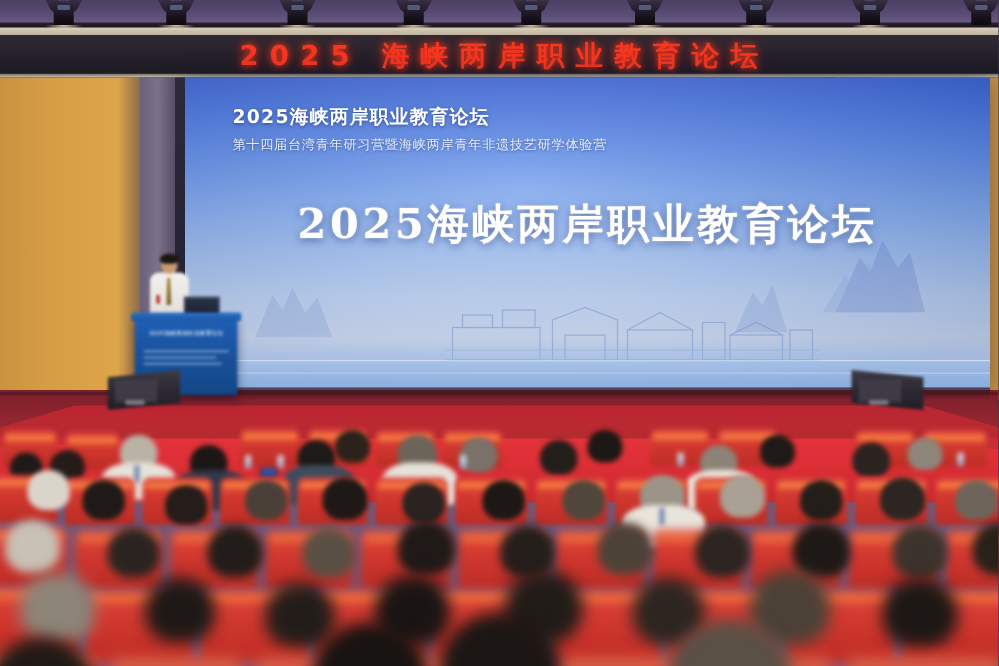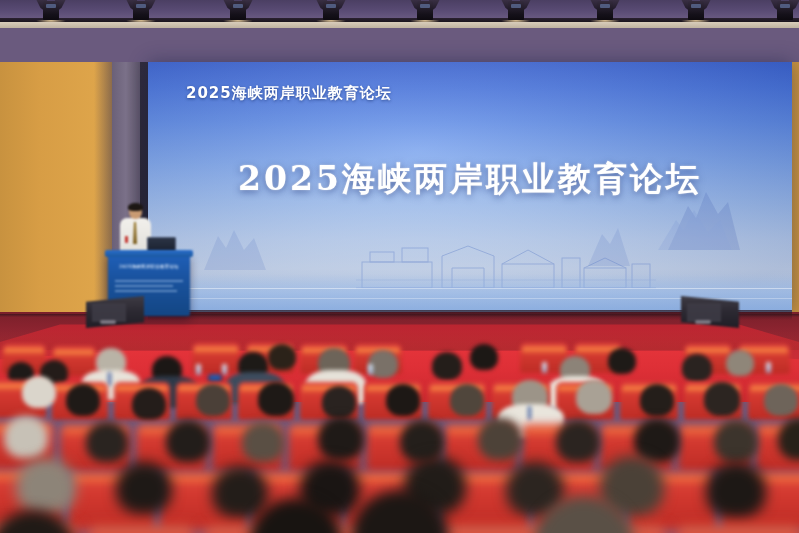--- a/index.html
+++ b/index.html
@@ -383,20 +383,23 @@
   <div class="glow" style="left:126px"></div>
   <div class="glow" style="left:223px"></div>
   <div class="glow" style="left:316px"></div>
   <div class="glow" style="left:410px"></div>
   <div class="glow" style="left:501px"></div>
   <div class="glow" style="left:590px"></div>
   <div class="glow" style="left:681px"></div>
 
   <div class="wall-top"></div>
 
+  <div class="led-banner">
+    <div class="led-text">2025 海峡两岸职业教育论坛</div>
+  </div>
 
   <div class="wall-left"></div>
   <div class="wall-right"></div>
   <div class="pillar-left"></div>
   <div class="pillar-right"></div>
   <div class="pillar-dark-l"></div>
   <div class="pillar-dark-r"></div>
 
   <div class="screen">
     <div class="vignette"></div>
@@ -432,20 +435,21 @@
         <path d="M228 34 L249 24 L270 34"></path>
         <rect x="276" y="30" width="18" height="24"></rect>
         <path d="M0 54 L300 54"></path>
         <path d="M0 46 L300 46" opacity=".5"></path>
       </svg>
     </div>
 
     <div class="water"></div>
 
     <div class="scr-title-sm">2025海峡两岸职业教育论坛</div>
+    <div class="scr-sub-sm">第十四届台湾青年研习营暨海峡两岸青年非遗技艺研学体验营</div>
     <div class="scr-main">2025海峡两岸职业教育论坛</div>
   </div>
 
   <div class="stage-front"></div>
   <div class="screen-base-shadow"></div>
   <div class="stage-floor"></div>
   <div class="stage-edge-line"></div>
   <div class="stage-apron"></div>
 
   <div class="speaker-person blur1">

